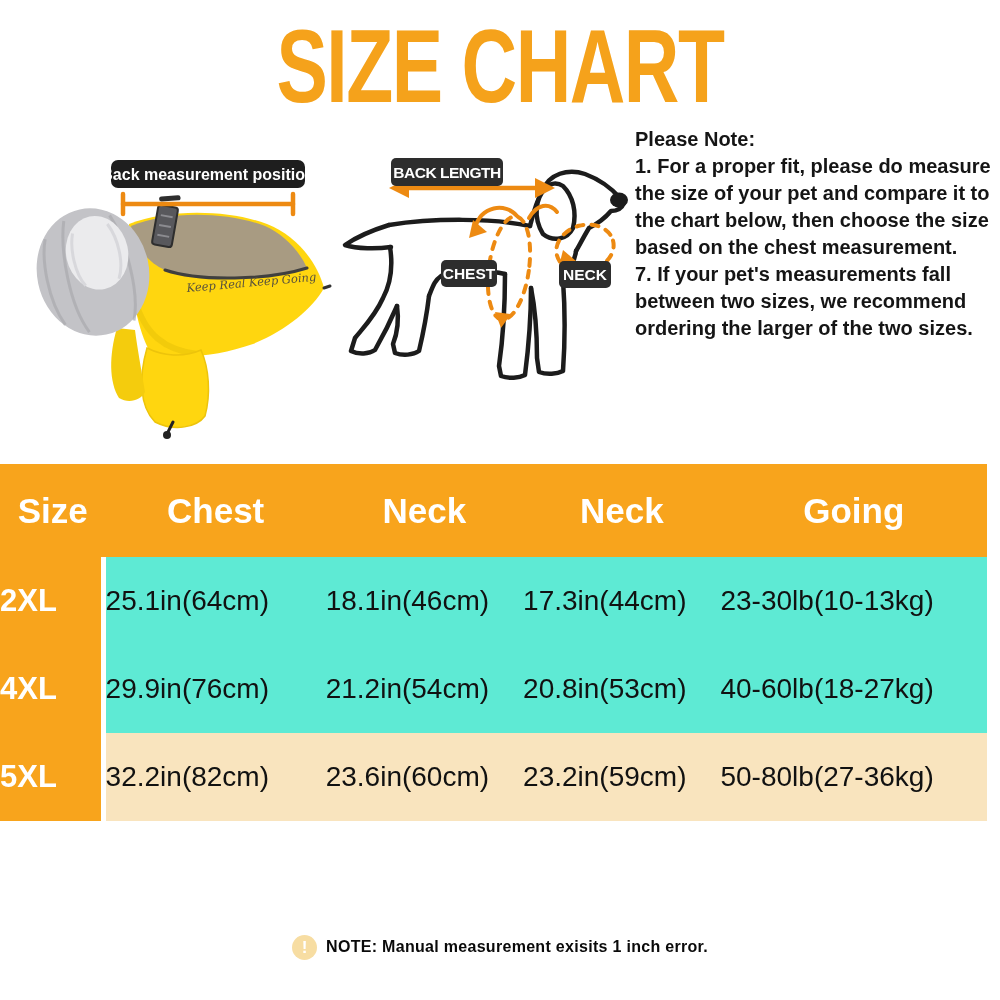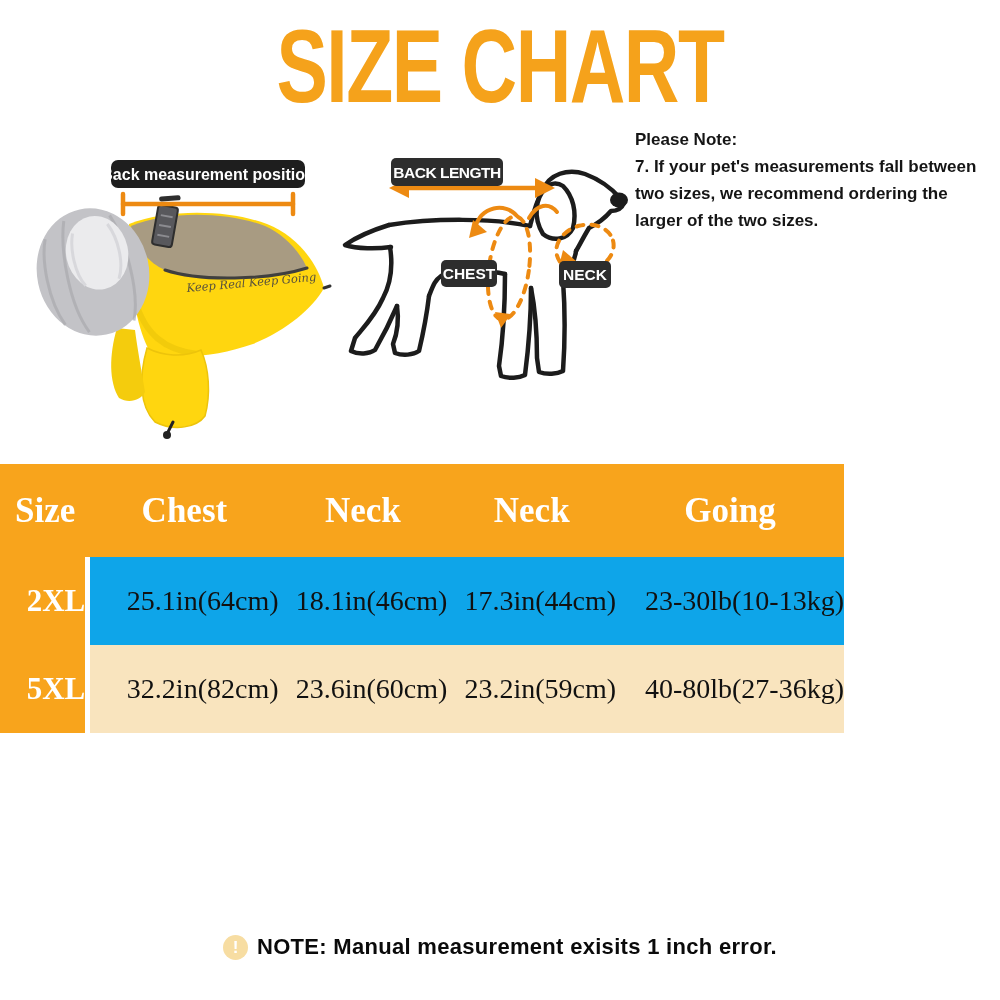--- a/index.html
+++ b/index.html
@@ -11,56 +11,56 @@
   .page-title{
     position:absolute;top:14px;left:0;width:1000px;height:104px;
     text-align:center;font-size:104px;line-height:104px;font-weight:bold;
     color:#F5A21B;letter-spacing:-2px;
     transform:scaleX(.74);transform-origin:center top;
     white-space:nowrap;
   }
   
   .notes{
     position:absolute;left:635px;top:126px;width:356px;
-    color:#151515;font-size:17px;line-height:27px;font-weight:600;
+    color:#151515;font-size:20px;line-height:27px;font-weight:600;
   }
   .notes .heading{font-weight:bold;}
   
   .product-svg{position:absolute;left:25px;top:150px;}
   .dog-svg{position:absolute;left:333px;top:148px;}
   .badge-text{fill:#fff;font-weight:bold;font-family:"Liberation Sans",sans-serif;}
   
   table.size-table{
-    position:absolute;left:0;top:464px;width:844px;
-    border-collapse:separate;border-spacing:0;table-layout:fixed;font-family:Liberation Serif, serif;
+    position:absolute;left:0;top:464px;width:987px;
+    border-collapse:separate;border-spacing:0;table-layout:fixed;
   }
   table.size-table th{
     background:#F8A41C;color:#fff;font-size:35px;font-weight:bold;
     height:93px;text-align:center;padding:0;
   }
   table.size-table td{
-    height:88px;text-align:right;padding:0;font-size:28px;color:#111;
+    height:88px;text-align:left;padding:0;font-size:28px;color:#111;
   }
   table.size-table td.size-cell{
     background:#F8A41C;color:#fff;font-weight:bold;font-size:31px;
     border-right:5px solid #fff;
   }
-  tr.row-light td:not(.size-cell){background:#0ea5e9;}
+  tr.row-light td:not(.size-cell){background:#5eead4;}
   tr.row-dark  td:not(.size-cell){background:#F9E4BE;}
   
   .footer-note{
     position:absolute;left:0;top:927px;width:1000px;height:40px;
     display:flex;align-items:center;justify-content:center;gap:9px;
   }
   .excl-icon{
     width:25px;height:25px;border-radius:50%;background:#F7DDA2;
     color:#fff;font-weight:bold;font-size:17px;line-height:25px;text-align:center;
     flex:0 0 auto;
   }
-  .footer-note .note-text{font-size:22px;font-weight:bold;color:#0a0a0a;letter-spacing:.3px;}
+  .footer-note .note-text{font-size:16px;font-weight:bold;color:#0a0a0a;letter-spacing:.3px;}
 </style>
 </head>
 <body>
 
 <div class="canvas">
 
   <div class="page-title">SIZE CHART</div>
 
   <svg class="product-svg" width="310" height="290" viewBox="0 0 310 290">
 
@@ -163,20 +163,21 @@
     <rect x="58" y="10" width="112" height="28" rx="5" fill="#2D2D2D"></rect>
     <text class="badge-text" x="114" y="30" font-size="15.5" text-anchor="middle" letter-spacing="-0.5">BACK LENGTH</text>
     <rect x="108" y="112" width="56" height="27" rx="5" fill="#2D2D2D"></rect>
     <text class="badge-text" x="136" y="131" font-size="15.5" text-anchor="middle">CHEST</text>
     <rect x="226" y="113" width="52" height="27" rx="5" fill="#2D2D2D"></rect>
     <text class="badge-text" x="252" y="132" font-size="15.5" text-anchor="middle">NECK</text>
   </svg>
 
   <div class="notes">
     <div class="heading">Please Note:</div>
+    <div>1. For a proper fit, please do measure the size of your pet and compare it to the chart below, then choose the size based on the chest measurement.</div>
     <div>7. If your pet's measurements fall between two sizes, we recommend ordering the larger of the two sizes.</div>
   </div>
 
   <table class="size-table">
     <colgroup>
       <col style="width:10.7%">
         <col style="width:22.3%">
         <col style="width:20%">
       <col style="width:20%">
         <col style="width:27%">
@@ -191,26 +192,33 @@
       </tr>
     </thead>
     <tbody>
       <tr class="row-light">
         <td class="size-cell">2XL</td>
         <td>25.1in(64cm)</td>
         <td>18.1in(46cm)</td>
         <td>17.3in(44cm)</td>
         <td>23-30lb(10-13kg)</td>
       </tr>
+      <tr class="row-light">
+        <td class="size-cell">4XL</td>
+        <td>29.9in(76cm)</td>
+        <td>21.2in(54cm)</td>
+        <td>20.8in(53cm)</td>
+        <td>40-60lb(18-27kg)</td>
+      </tr>
       <tr class="row-dark">
         <td class="size-cell">5XL</td>
         <td>32.2in(82cm)</td>
         <td>23.6in(60cm)</td>
         <td>23.2in(59cm)</td>
-        <td>40-80lb(27-36kg)</td>
+        <td>50-80lb(27-36kg)</td>
       </tr>
     </tbody>
   </table>
 
   <div class="footer-note">
     <div class="excl-icon">!</div>
     <div class="note-text">NOTE: Manual measurement exisits 1 inch error.</div>
   </div>
 
 </div>

